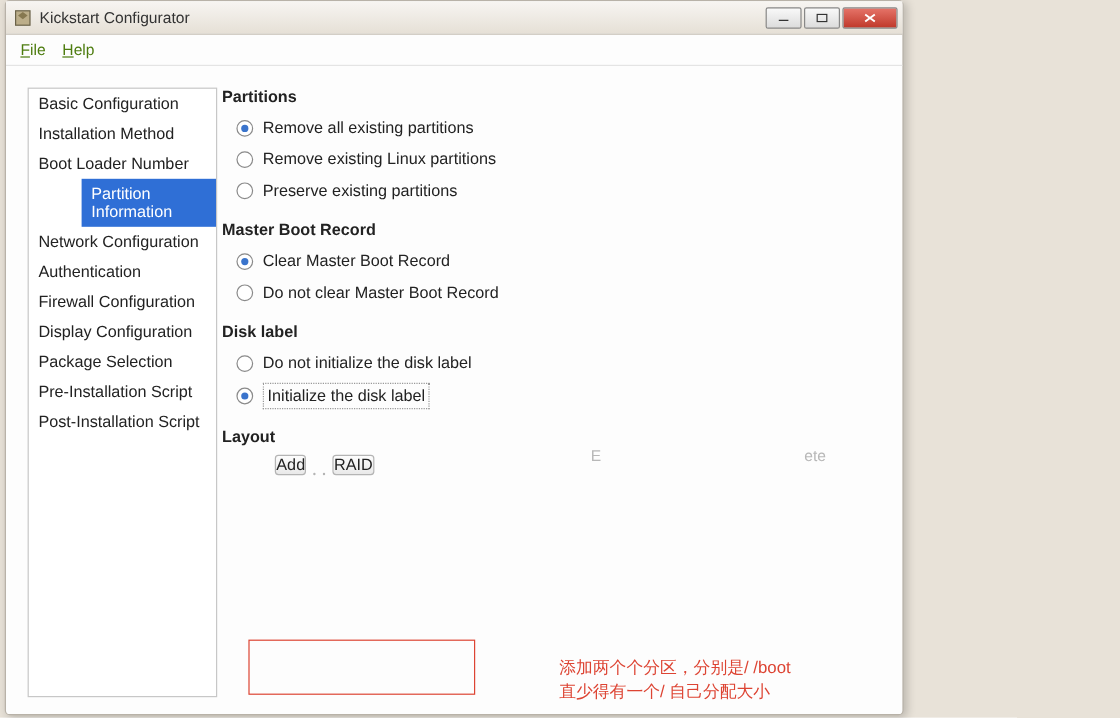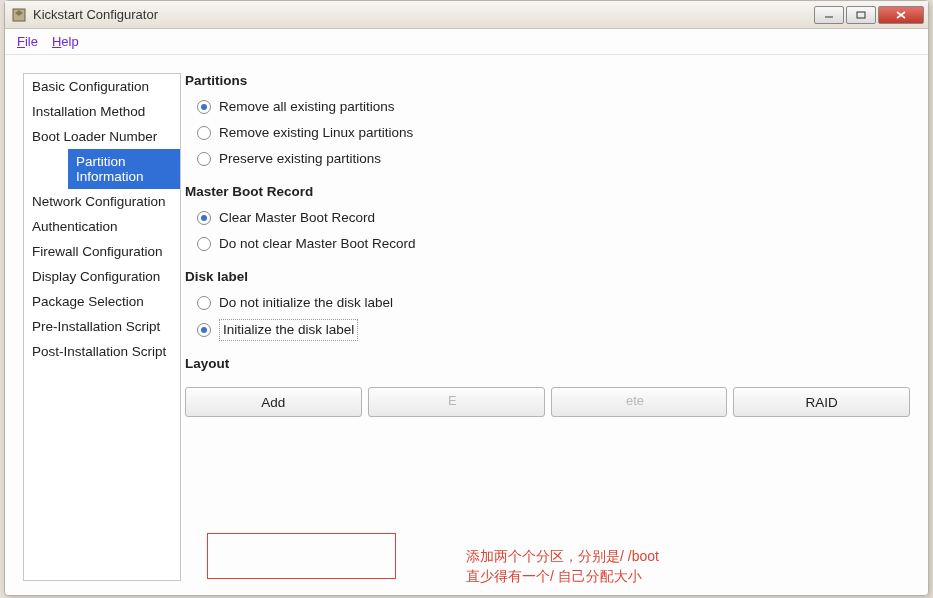--- a/index.html
+++ b/index.html
@@ -24,37 +24,37 @@
       display:flex; align-items:center; justify-content:center;
       font-size: 10px; color:#333;
       background: linear-gradient(#f9f9f9, #dcdcdc);
     }
     .wbtn.close { background: linear-gradient(#e57368, #c0392b); color:#fff; width:46px; }
 
     
     .window {
       position: absolute;
       left: 4px; top: 0px;
-      width: 925px; height: 596px;
+      width: 749px; height: 596px;
       background: #fdfdfd;
       border: 1px solid #b8b2a8;
       border-radius: 4px;
       box-shadow: 2px 2px 8px rgba(0,0,0,0.2);
       display: flex;
       flex-direction: column;
     }
 
     .menubar {
       height: 26px;
       display: flex;
       align-items: center;
       gap: 14px;
       padding-left: 12px;
       font-size: 13px;
-      color: #6d28d9;
+      color: #4d7c0f;
       border-bottom: 1px solid #e4e4e4;
     }
     .menubar .mitem .uline { text-decoration: underline; }
 
     .content {
       display: flex;
       flex: 1;
       padding: 18px 18px 14px 18px;
       gap: 4px;
     }
@@ -96,21 +96,21 @@
       width: 14px; height: 14px; border: 1px solid #8a8a8a;
       border-radius: 50%; display:inline-flex; align-items:center; justify-content:center;
       background: #fff;
     }
     .radio.selected::after {
       content:""; width:6px; height:6px; background:#3a74cc; border-radius:50%;
     }
     .rlabel { }
     .rlabel.boxed { border: 1px dotted #999; padding: 0 3px; }
 
-    .layout-section { flex:1; display:flex; flex-direction:column; }
+    .layout-section { flex:1; display:flex; flex-direction:row; }
     .table-wrap {
       border: 1px solid #c7c7c7;
       background: #fff;
       height: 118px;
       overflow: hidden;
     }
     table { width: 100%; border-collapse: collapse; }
     th {
       text-align: left;
       font-weight: normal;
@@ -254,21 +254,21 @@
         </div>
         <div class="radio-row">
           <span class="radio selected"></span>
           <span class="rlabel boxed">Initialize the disk label</span>
         </div>
       </div>
 
       <div class="section layout-section">
         <div class="section-title">Layout</div>
 
-        <div class="button-row" style="position:relative;">
+        <div class="button-row" style="position:relative;align-items:flex-end;">
           <div class="btn">
             <span>Add</span>
           </div>
           <div class="btn disabled" style="position:relative;">
           </div>
           <div class="btn disabled" style="position:relative;">
           </div>
           <div class="btn">
             <span>RAID</span>
           </div>

